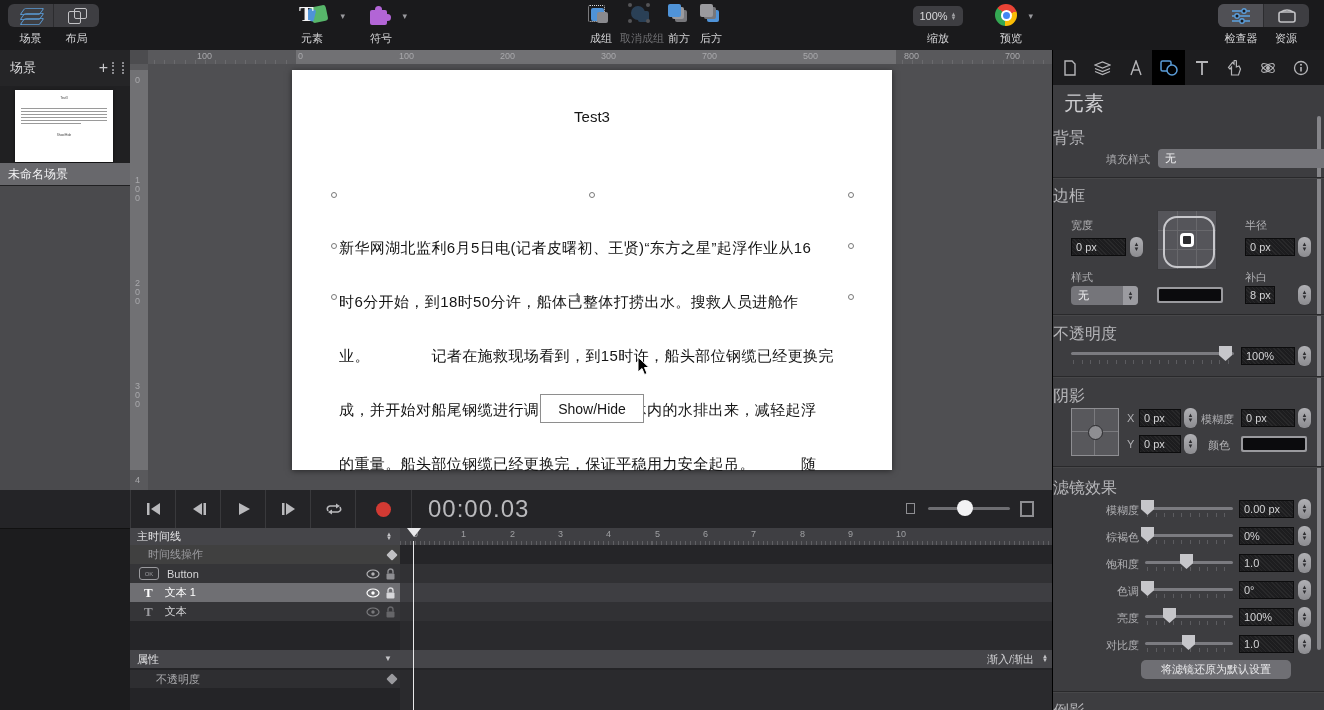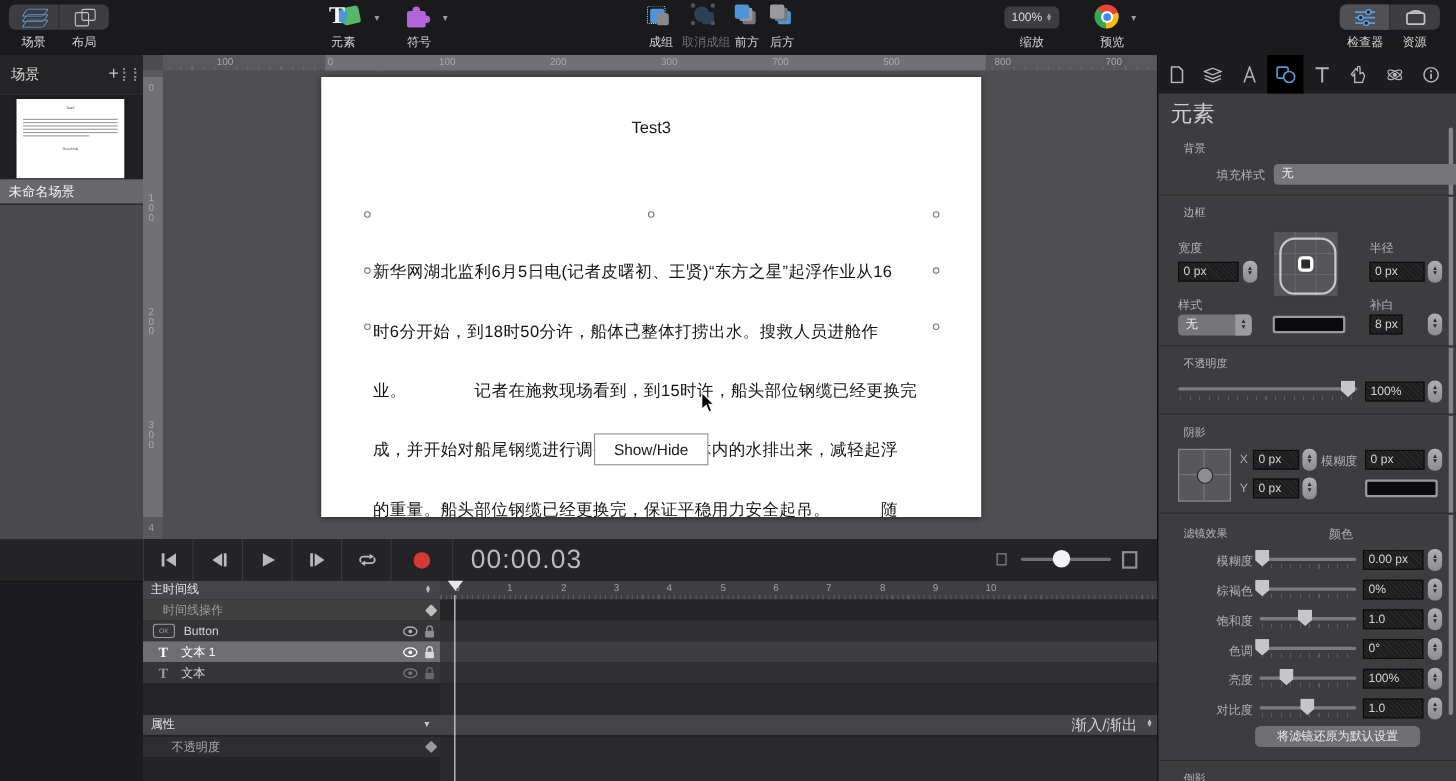--- a/index.html
+++ b/index.html
@@ -47,21 +47,21 @@
         letter-spacing:.4px;white-space:pre;}
   .handle{position:absolute;width:6px;height:6px;border-radius:50%;background:#fff;border:1px solid #7a7a7a;box-sizing:border-box;}
   .showhide{position:absolute;left:248px;top:324px;width:104px;height:29px;background:#fff;border:1px solid #8e8e8e;
             box-sizing:border-box;display:flex;align-items:center;justify-content:center;font-size:14px;color:#161616;}
   
   .inspector{position:absolute;left:1052px;top:50px;width:272px;height:660px;background:#3d3d40;border-left:1px solid #000;}
   .tabbar{position:absolute;left:0;top:0;width:272px;height:35px;background:#1d1d1f;display:flex;align-items:stretch;}
   .tab{width:33px;display:flex;align-items:center;justify-content:center;color:#b6b6b9;}
   .tab.sel{background:#000;color:#5b9dd9;}
   .insp-title{position:absolute;left:11px;top:40px;font-size:20px;color:#cfcfd2;}
-  .sec-title{position:absolute;left:23px;font-size:10px;color:#b6b6b9;}
+  .sec-title{position:absolute;left:0;font-size:16px;color:#b6b6b9;}
   .ilabel{position:absolute;font-size:11px;color:#b0b0b3;white-space:nowrap;}
   .divider{position:absolute;left:0;width:272px;height:1px;background:#29292b;border-bottom:1px solid #474749;}
   .well{position:absolute;height:18px;background:#1d1d1f;border:1px solid #0c0c0d;box-sizing:border-box;
         background-image:repeating-linear-gradient(45deg,rgba(255,255,255,.05) 0 1px,transparent 1px 3px);
         color:#d4d4d6;font-size:11px;line-height:16px;padding-left:4px;overflow:hidden;}
   .stepper{position:absolute;width:13px;height:20px;border-radius:6px;background:linear-gradient(#b0b0b4,#8c8c90);
            display:flex;flex-direction:column;align-items:center;justify-content:center;line-height:5px;font-size:6px;color:#2d2d30;}
   .stepper::before{content:"▲";}.stepper::after{content:"▼";}
   .dd{position:absolute;height:19px;background:#75757a;border-radius:4px;color:#f0f0f2;font-size:11px;
       line-height:19px;padding-left:7px;box-sizing:border-box;}
@@ -88,21 +88,21 @@
             background-image:repeating-linear-gradient(90deg,#5e5e62 0 1px,transparent 1px 4.83px);
             background-position:10px 0;background-size:100% 4px;background-repeat:repeat-x;background-position-y:13px;}
   .tnum{position:absolute;top:1px;font-size:9px;color:#9fa0a3;}
   .tl-row{position:absolute;left:130px;width:270px;height:19px;font-size:11px;color:#d4d4d6;display:flex;align-items:center;box-sizing:border-box;}
   .tl-track-row{position:absolute;left:400px;width:652px;height:19px;}
   .grid{background-image:repeating-linear-gradient(90deg,#37373b 0 1px,transparent 1px 48.3px);background-position:10px 0;}
   .diamond{width:8px;height:8px;background:#c0c0c3;transform:rotate(45deg);border-radius:1px;}
   .props-band-l{position:absolute;left:130px;top:160px;width:270px;height:18px;background:#454549;color:#e4e4e6;
                 font-size:11px;line-height:18px;padding-left:7px;box-sizing:border-box;}
   .props-band-r{position:absolute;left:400px;top:160px;width:652px;height:18px;background:#454549;color:#cfcfd2;
-                font-size:14px;line-height:18px;text-align:right;box-sizing:border-box;padding-right:18px;}
+                font-size:11px;line-height:18px;text-align:right;box-sizing:border-box;padding-right:18px;}
   .prop-row{position:absolute;left:130px;width:270px;height:18px;background:#2e2e31;color:#a9a9ac;font-size:11px;
             display:flex;align-items:center;box-sizing:border-box;}
   .eye-lock{position:absolute;right:4px;display:flex;gap:5px;align-items:center;}
   .playline{position:absolute;left:413px;top:51px;width:1px;height:169px;background:#e8e8ea;}
   .playhead{position:absolute;left:407px;top:38px;width:0;height:0;border:7px solid transparent;border-top:9px solid #e8e8ea;}
 </style>
 </head>
 <body>
 
 <div class="app">
@@ -404,21 +404,21 @@
     </div>
     <div class="ilabel" style="left:74px;top:362px;">X</div>
     <div class="well" style="left:86px;top:359px;width:42px;"><span>0 px</span></div>
     <div class="stepper" style="left:131px;top:358px;"></div>
     <div class="ilabel" style="left:148px;top:362px;">模糊度</div>
     <div class="well" style="left:188px;top:359px;width:54px;"><span>0 px</span></div>
     <div class="stepper" style="left:245px;top:358px;"></div>
     <div class="ilabel" style="left:74px;top:388px;">Y</div>
     <div class="well" style="left:86px;top:385px;width:42px;"><span>0 px</span></div>
     <div class="stepper" style="left:131px;top:384px;"></div>
-    <div class="ilabel" style="left:155px;top:388px;margin-top:40px;">颜色</div>
+    <div class="ilabel" style="left:155px;top:388px;">颜色</div>
     <div class="colorwell" style="left:188px;top:386px;width:66px;">
         <div></div>
       </div>
     <div class="divider" style="top:416px;"></div>
 
     <div class="sec-title" style="top:428px;">滤镜效果</div>
 
     <div class="ilabel" style="left:42px;top:453px;width:44px;text-align:right;">模糊度</div>
     <div class="track" style="left:92px;top:457px;width:88px;"></div>
     <div class="ticks" style="left:94px;top:463px;width:84px;"></div>

